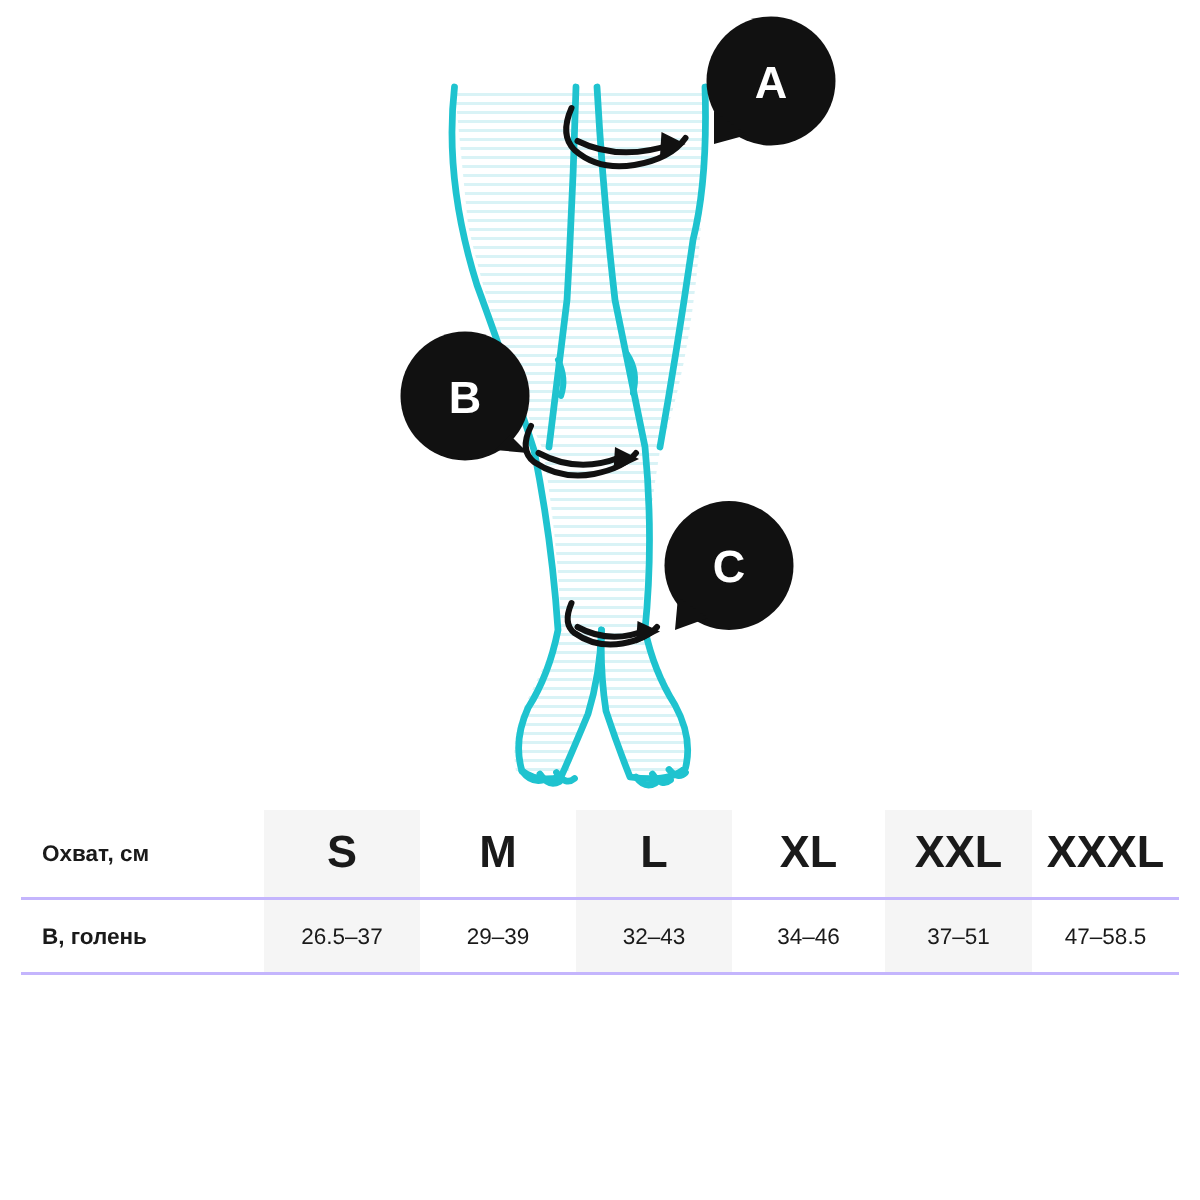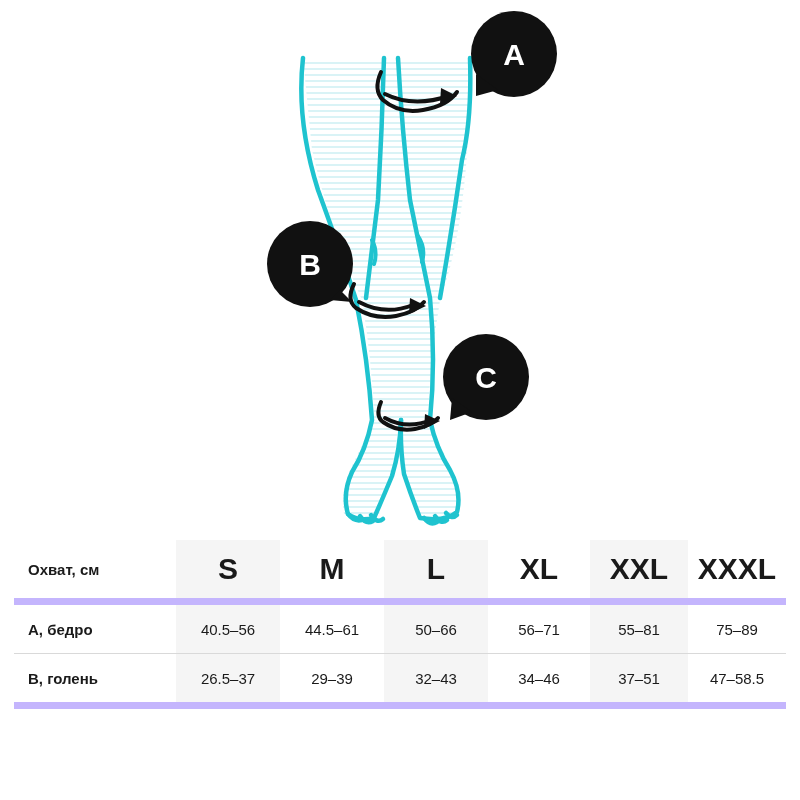--- a/index.html
+++ b/index.html
@@ -53,21 +53,21 @@
   #size-table col.c-m     { width: 104px; }
   #size-table col.c-l     { width: 104px; }
   #size-table col.c-xl    { width: 102px; }
   #size-table col.c-xxl   { width: 98px; }
   #size-table col.c-xxxl  { width: 98px; }
 
   #size-table tr {
     border-top: 1px solid #d9d9d9;
   }
   #size-table tr:last-child {
-    border-bottom: 7px solid #c4b5fd;
+    border-bottom: 2px solid #c4b5fd;
   }
   #size-table td, #size-table th {
     height: 48px;
     padding: 0 6px;
     text-align: center;
     vertical-align: middle;
     font-size: 15px;
     font-weight: normal;
   }
   #size-table .row-head {
@@ -180,29 +180,20 @@
         <th class="size-head shaded">S</th>
         <th class="size-head">M</th>
         <th class="size-head shaded">L</th>
         <th class="size-head">XL</th>
         <th class="size-head shaded">XXL</th>
         <th class="size-head">XXXL</th>
       </tr>
     </thead>
     <tbody>
       <tr>
-        <td class="row-head">A, бедро</td>
-        <td class="shaded">40.5–56</td>
-        <td>44.5–61</td>
-        <td class="shaded">50–66</td>
-        <td>56–71</td>
-        <td class="shaded">55–81</td>
-        <td>75–89</td>
-      </tr>
-      <tr>
         <td class="row-head">B, голень</td>
         <td class="shaded">26.5–37</td>
         <td>29–39</td>
         <td class="shaded">32–43</td>
         <td>34–46</td>
         <td class="shaded">37–51</td>
         <td>47–58.5</td>
       </tr>
     </tbody>
   </table>

